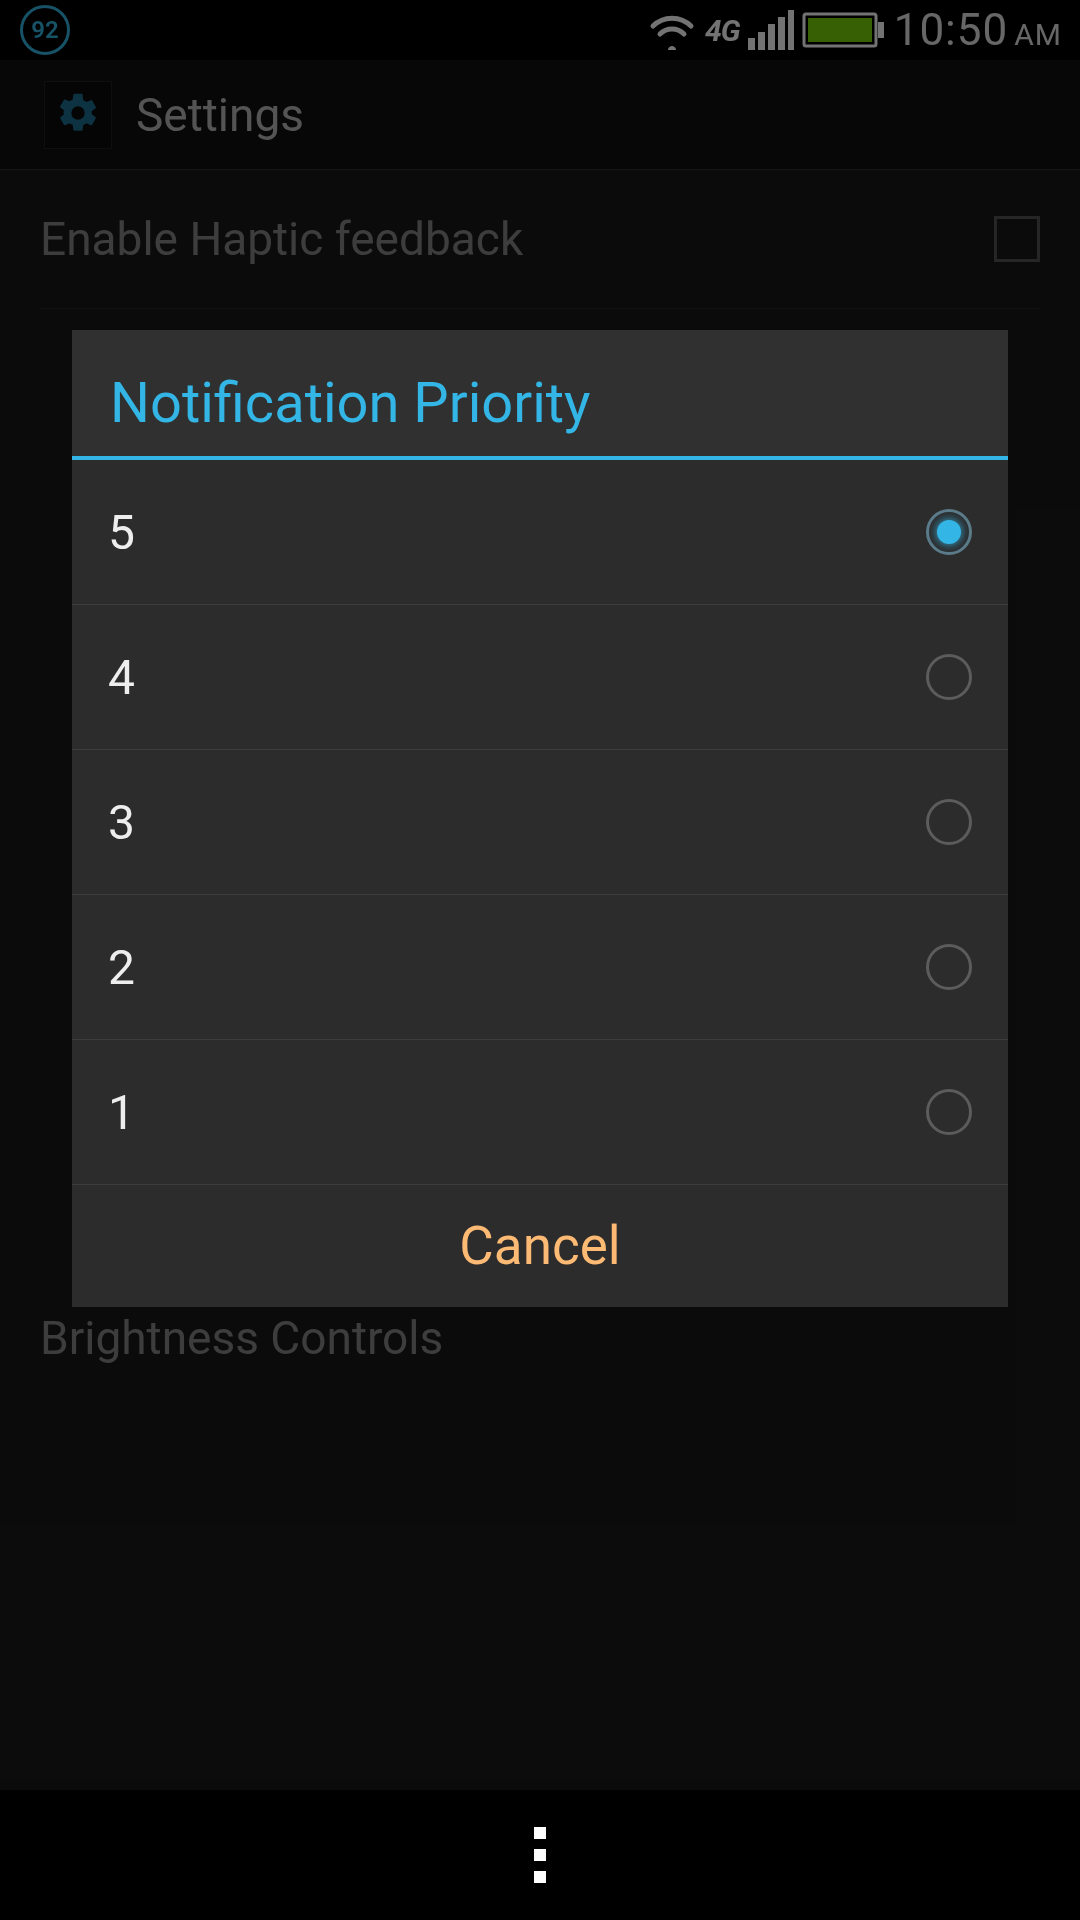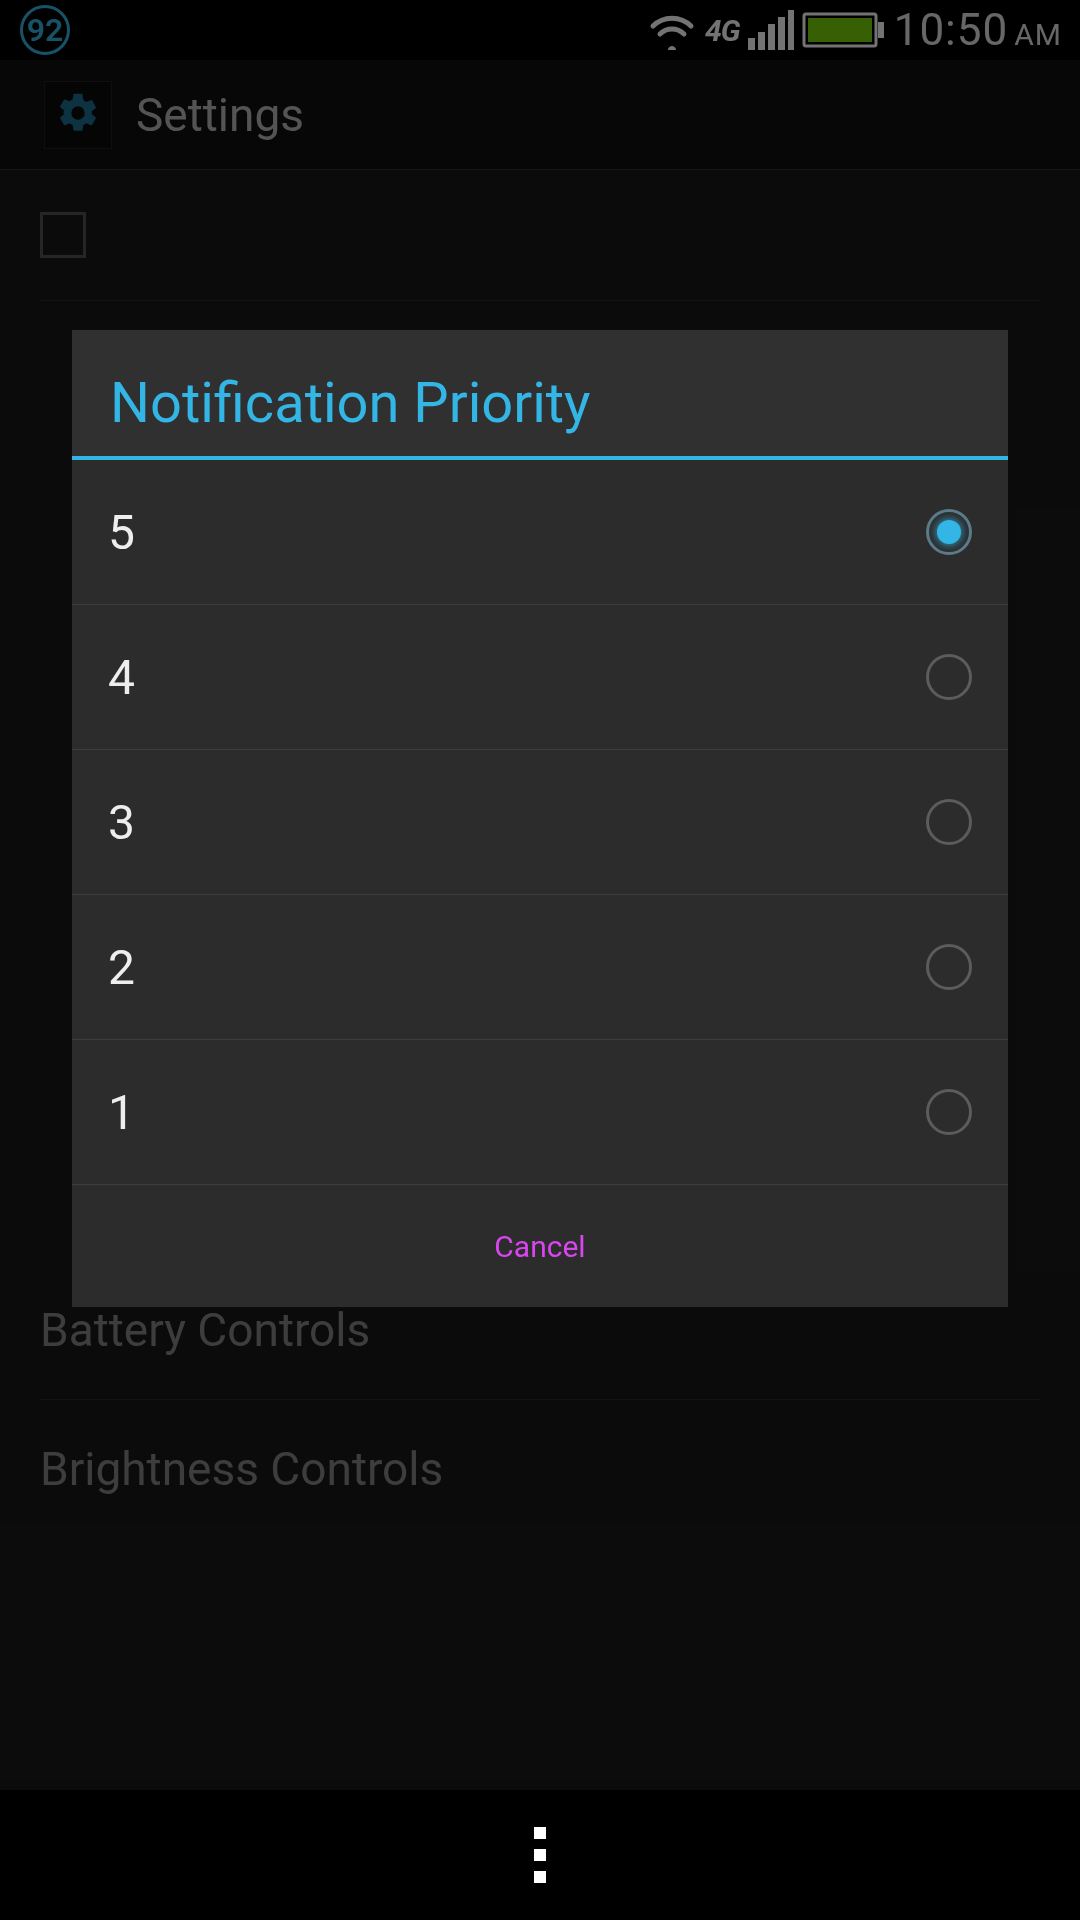--- a/index.html
+++ b/index.html
@@ -25,21 +25,21 @@
   align-items: center;
   padding: 0 18px 0 20px;
 }
 .status-left { display: flex; align-items: center; }
 .status-right { margin-left: auto; display: flex; align-items: center; gap: 8px; }
 .badge-92 {
   width: 50px; height: 50px;
   border: 3px solid #33b5e5;
   border-radius: 50%;
   display: flex; align-items: center; justify-content: center;
-  color: #33b5e5; font-size: 32px; font-weight: 600;
+  color: #33b5e5; font-size: 24px; font-weight: 600;
 }
 .wifi-icon svg, .signal-icon svg, .battery-icon svg { display: block; }
 .fourg { color: #fff; font-size: 30px; font-weight: 700; font-style: italic; letter-spacing: -1px; }
 .clock { color: #e5e5e5; font-size: 44px; font-weight: 400; letter-spacing: 1px; display: flex; align-items: baseline; }
 .clock .ampm { font-size: 30px; margin-left: 6px; }
 
 .app-bar {
   height: 110px;
   background: #111;
   display: flex;
@@ -120,22 +120,22 @@
   margin-left: -12px; margin-top: -12px;
   background: #33b5e5;
   border-radius: 50%;
   box-shadow: 0 0 10px #33b5e5;
 }
 .dialog-cancel {
   height: 122px;
   display: flex;
   align-items: center;
   justify-content: center;
-  font-size: 30px;
-  color: #d946ef;
+  font-size: 53px;
+  color: #fdba74;
   background: #2c2c2c;
 }
 
 .nav-bar {
   position: absolute;
   left: 0; bottom: 0;
   width: 1080px; height: 130px;
   background: #000;
   display: flex;
   align-items: center;
@@ -200,26 +200,24 @@
         <svg width="46" height="46" viewBox="0 0 24 24">
           <path fill="#1d6f93" d="M19.14 12.94a7.14 7.14 0 0 0 .05-.94 7.14 7.14 0 0 0-.05-.94l2.03-1.58a.5.5 0 0 0 .12-.64l-1.92-3.32a.5.5 0 0 0-.6-.22l-2.39.96a7.03 7.03 0 0 0-1.62-.94l-.36-2.54A.5.5 0 0 0 13.9 2h-3.8a.5.5 0 0 0-.5.42l-.36 2.54c-.58.24-1.12.55-1.62.94l-2.39-.96a.5.5 0 0 0-.6.22L2.71 8.48a.5.5 0 0 0 .12.64l2.03 1.58c-.3.31-.5.63-.5.94s.2.63.5.94l-2.03 1.58a.5.5 0 0 0-.12.64l1.92 3.32c.13.22.39.31.6.22l2.39-.96c.5.39 1.04.7 1.62.94l.36 2.54c.4.24.25.42.5.42h3.8c.25 0 .46-.18.5-.42l.36-2.54c.58-.24 1.12-.55 1.62-.94l2.39.96c.21.09.47 0 .6-.22l1.92-3.32a.5.5 0 0 0-.12-.64l-2.03-1.58zM12 15.5A3.5 3.5 0 1 1 12 8.5a3.5 3.5 0 0 1 0 7z"></path>
         </svg>
       </span>
     </div>
     <div class="app-title">Settings</div>
   </div>
 
   <div class="bg-list">
     <div class="bg-item">
+      <span>Enable Haptic feedback</span>
       <span class="checkbox-empty"></span>
     </div>
     <div style="height:960px"></div>
-    <div class="bg-item">
-      <span>Battery Controls</span>
-    </div>
     <div class="bg-item no-border">
       <span>Brightness Controls</span>
     </div>
   </div>
 
   <div class="dim"></div>
 
   <div class="dialog">
     <div class="dialog-title">Notification Priority</div>
 

